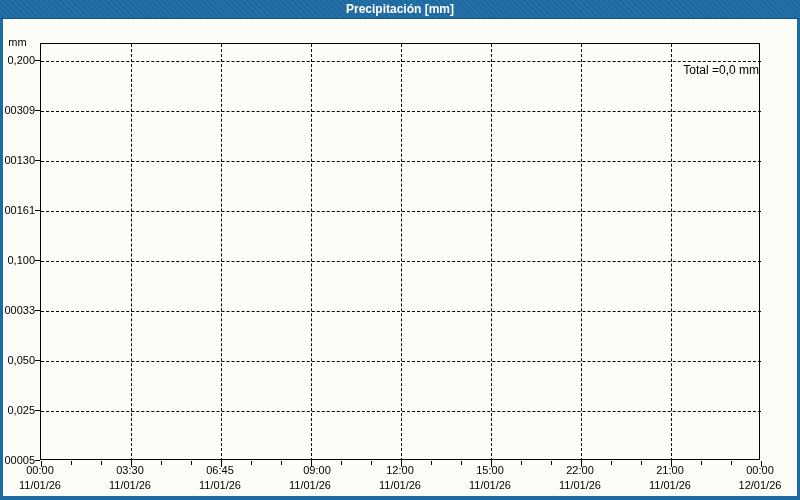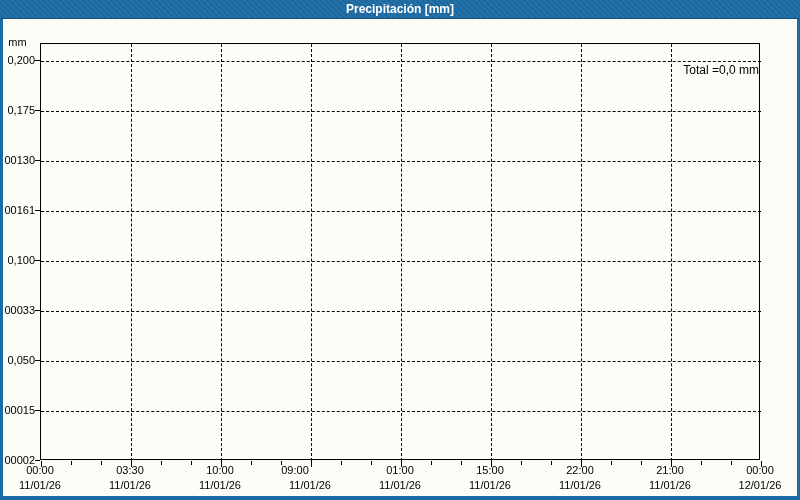--- a/index.html
+++ b/index.html
@@ -90,44 +90,44 @@
         <div class="xtick" style="left: 600px; top: 417px; height: 4px;"></div>
         <div class="xtick" style="left: 630px; top: 417px; height: 6px;"></div>
         <div class="xtick" style="left: 660px; top: 417px; height: 4px;"></div>
         <div class="xtick" style="left: 690px; top: 417px; height: 4px;"></div>
         <div class="xtick" style="left: 720px; top: 417px; height: 6px;"></div>
       </div>
     <div id="frame"></div>
   <div class="ytick" style="top: 41px;"></div>
       <div class="ylab" style="top: 34px;">0,200</div>
       <div class="ytick" style="top: 91px;"></div>
-      <div class="ylab" style="top: 84px;">0,175</div>
+      <div class="ylab" style="top: 84px;">00309</div>
       <div class="ytick" style="top: 141px;"></div>
       <div class="ylab" style="top: 134px;">00130</div>
       <div class="ytick" style="top: 191px;"></div>
       <div class="ylab" style="top: 184px;">00161</div>
       <div class="ytick" style="top: 241px;"></div>
       <div class="ylab" style="top: 234px;">0,100</div>
       <div class="ytick" style="top: 291px;"></div>
       <div class="ylab" style="top: 284px;">00033</div>
       <div class="ytick" style="top: 341px;"></div>
       <div class="ylab" style="top: 334px;">0,050</div>
       <div class="ytick" style="top: 391px;"></div>
-      <div class="ylab" style="top: 384px;">00015</div>
+      <div class="ylab" style="top: 384px;">0,025</div>
       <div class="ytick" style="top: 441px;"></div>
-      <div class="ylab" style="top: 434px;">00002</div>
+      <div class="ylab" style="top: 434px;">00005</div>
       <div class="xlab" style="left: -5px; top: 444px;">00:00</div>
       <div class="xlab" style="left: -5px; top: 459px;">11/01/26</div>
       <div class="xlab" style="left: 85px; top: 444px;">03:30</div>
       <div class="xlab" style="left: 85px; top: 459px;">11/01/26</div>
-      <div class="xlab" style="left: 175px; top: 444px;">10:00</div>
+      <div class="xlab" style="left: 175px; top: 444px;">06:45</div>
       <div class="xlab" style="left: 175px; top: 459px;">11/01/26</div>
-      <div class="xlab" style="left: 250px; top: 444px;">09:00</div>
+      <div class="xlab" style="left: 272px; top: 444px;">09:00</div>
       <div class="xlab" style="left: 265px; top: 459px;">11/01/26</div>
-      <div class="xlab" style="left: 355px; top: 444px;">01:00</div>
+      <div class="xlab" style="left: 355px; top: 444px;">12:00</div>
       <div class="xlab" style="left: 355px; top: 459px;">11/01/26</div>
       <div class="xlab" style="left: 445px; top: 444px;">15:00</div>
       <div class="xlab" style="left: 445px; top: 459px;">11/01/26</div>
       <div class="xlab" style="left: 535px; top: 444px;">22:00</div>
       <div class="xlab" style="left: 535px; top: 459px;">11/01/26</div>
       <div class="xlab" style="left: 625px; top: 444px;">21:00</div>
       <div class="xlab" style="left: 625px; top: 459px;">11/01/26</div>
       <div class="xlab" style="left: 715px; top: 444px;">00:00</div>
       <div class="xlab" style="left: 715px; top: 459px;">12/01/26</div>
     </div>

